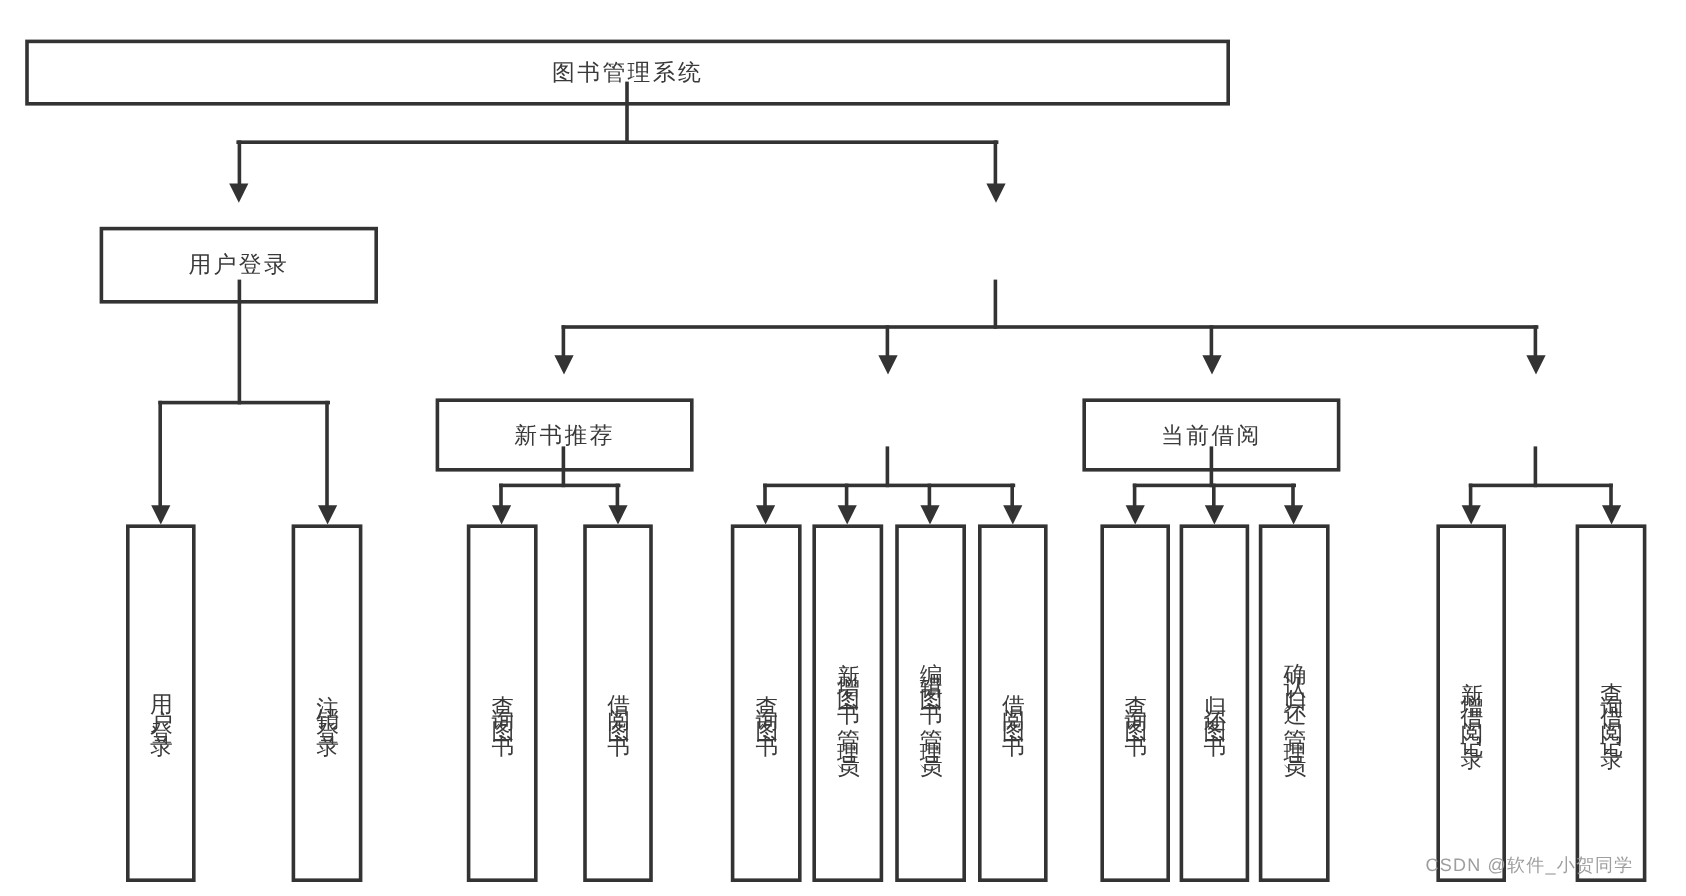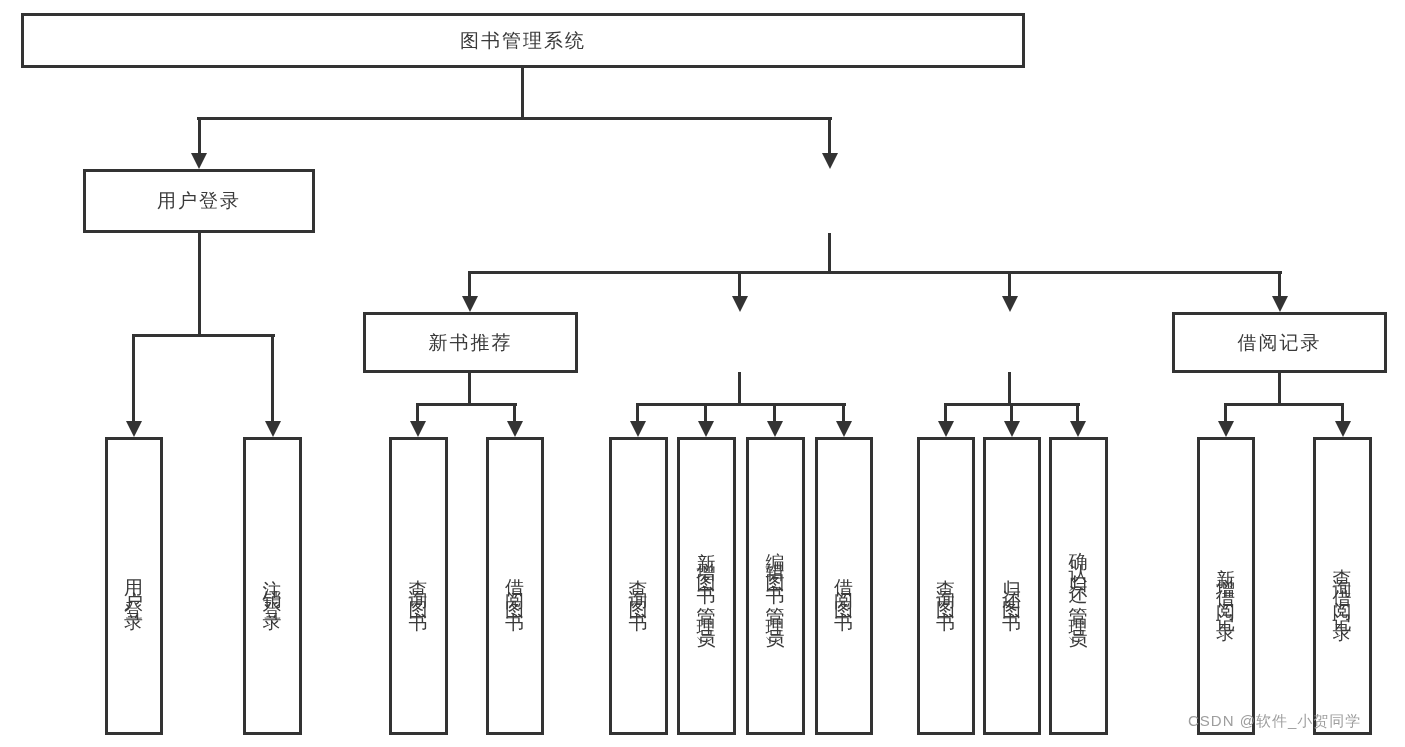--- a/index.html
+++ b/index.html
@@ -16,21 +16,21 @@
     font-family:"Liberation Sans","DejaVu Sans",sans-serif;
     overflow:hidden;
   }
   .box{
     position:absolute;box-sizing:border-box;
     border:3px solid var(--line);
     background:var(--bg);
     display:flex;align-items:center;justify-content:center;
     color:var(--text);
   }
-  .hbox{font-size:19px;letter-spacing:2px;white-space:nowrap;}
+  .hbox{font-size:19px;letter-spacing:2px;white-space:nowrap;margin-top:20px;}
   .vbox .vtext{
     writing-mode:vertical-rl;
     text-orientation:mixed;
     font-size:19px;
     letter-spacing:11px;
     line-height:1;
   }
   .hline,.vline{position:absolute;background:var(--line);}
   .arrow{
     position:absolute;width:0;height:0;
@@ -80,22 +80,22 @@
   <div class="vline" style="left:738px;top:271px;width:3px;height:28px;"></div>
   <div class="arrow" style="left:732px;top:296px;"></div>
   <div class="vline" style="left:1008px;top:271px;width:3px;height:28px;"></div>
   <div class="arrow" style="left:1002px;top:296px;"></div>
   <div class="vline" style="left:1278px;top:271px;width:3px;height:28px;"></div>
   <div class="arrow" style="left:1272px;top:296px;"></div>
 
   <div class="box hbox" style="left:363px;top:312px;width:215px;height:61px;">
     <span>新书推荐</span>
   </div>
-  <div class="box hbox" style="left:1172px;top:312px;width:215px;height:61px;">
-    <span>借阅记录</span>
+  <div class="box hbox" style="left:902px;top:312px;width:215px;height:61px;">
+    <span>当前借阅</span>
   </div>
 
   <div class="vline" style="left:468px;top:372px;width:3px;height:34px;"></div>
   <div class="hline" style="left:416px;top:403px;width:101px;height:3px;"></div>
   <div class="vline" style="left:416px;top:403px;width:3px;height:20px;"></div>
   <div class="arrow" style="left:410px;top:421px;"></div>
   <div class="vline" style="left:513px;top:403px;width:3px;height:20px;"></div>
   <div class="arrow" style="left:507px;top:421px;"></div>
 
   <div class="vline" style="left:738px;top:372px;width:3px;height:34px;"></div>

